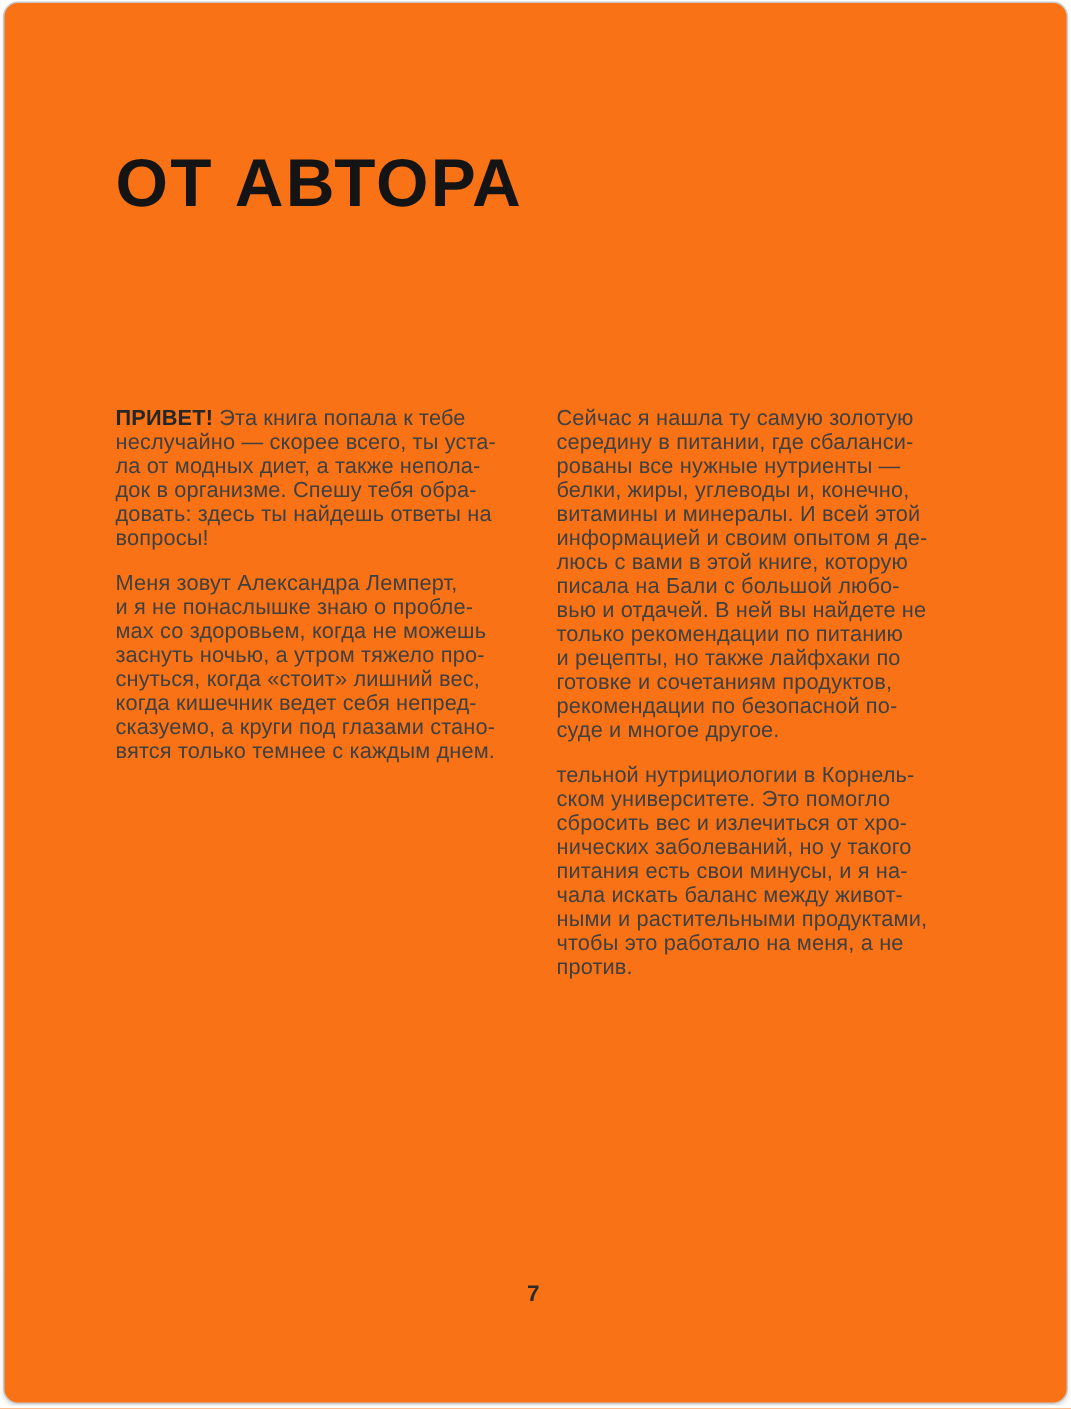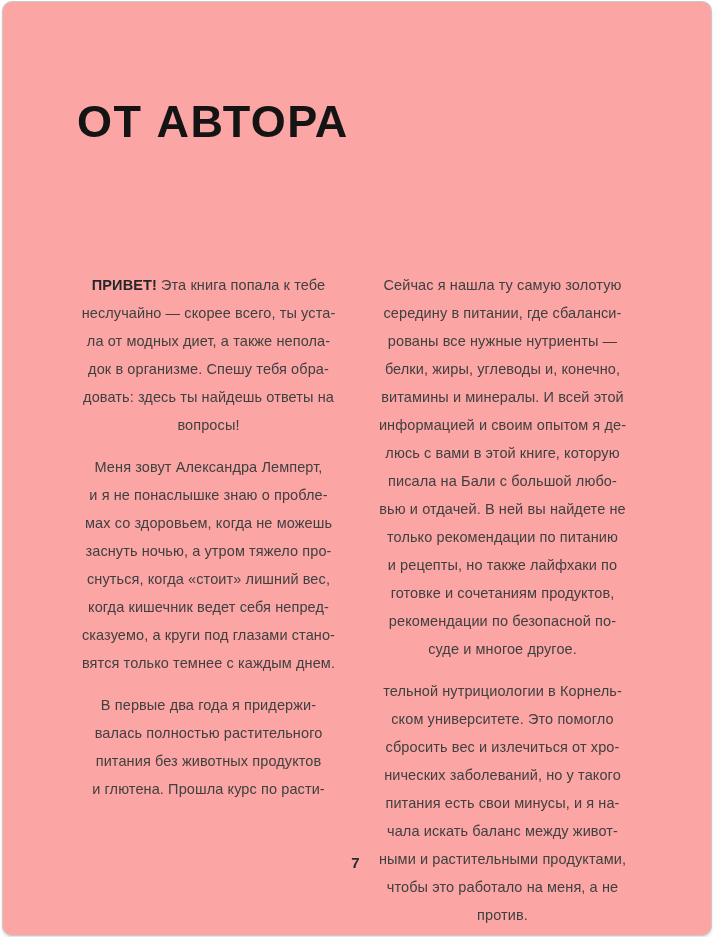--- a/index.html
+++ b/index.html
@@ -6,21 +6,21 @@
     margin: 0;
     padding: 0;
     background: #ffffff;
     font-family: "Liberation Sans", sans-serif;
   }
   .page {
     position: relative;
     width: 710px;
     height: 935px;
     margin: 1px auto;
-    background: #fca5a5;
+    background: #f97316;
     border: 1px solid #c9c9c9;
     border-radius: 10px;
     box-shadow: 0 2px 3px rgba(0,0,0,0.12);
     box-sizing: border-box;
     overflow: hidden;
   }
   .page-title {
     margin: 96px 0 0 74px;
     font-size: 45px;
     font-weight: 700;
@@ -33,25 +33,25 @@
     gap: 31px;
     margin: 126px 74px 0 74px;
   }
   .col {
     width: 263px;
     box-sizing: border-box;
   }
   .para {
     margin: 0 0 14px 0;
     font-size: 14.5px;
-    line-height: 28px;
+    line-height: 16px;
     letter-spacing: 0.1px;
     color: #404040;
     white-space: pre-line;
-    text-align: center;
+    text-align: left;
   }
   .para .lead {
     font-weight: 700;
     color: #262626;
     white-space: normal;
   }
   .page-number {
     position: absolute;
     left: 74px;
     width: 557px;
@@ -79,24 +79,20 @@
 довать: здесь ты найдешь ответы на
 вопросы!</span></p>
       <p class="para">Меня зовут Александра Лемперт,
 и я не понаслышке знаю о пробле-
 мах со здоровьем, когда не можешь
 заснуть ночью, а утром тяжело про-
 снуться, когда «стоит» лишний вес,
 когда кишечник ведет себя непред-
 сказуемо, а круги под глазами стано-
 вятся только темнее с каждым днем.</p>
-      <p class="para">В первые два года я придержи-
-валась полностью растительного
-питания без животных продуктов
-и глютена. Прошла курс по расти-</p>
     </div>
 
     <div class="col">
       <p class="para">Сейчас я нашла ту самую золотую
 середину в питании, где сбаланси-
 рованы все нужные нутриенты —
 белки, жиры, углеводы и, конечно,
 витамины и минералы. И всей этой
 информацией и своим опытом я де-
 люсь с вами в этой книге, которую

